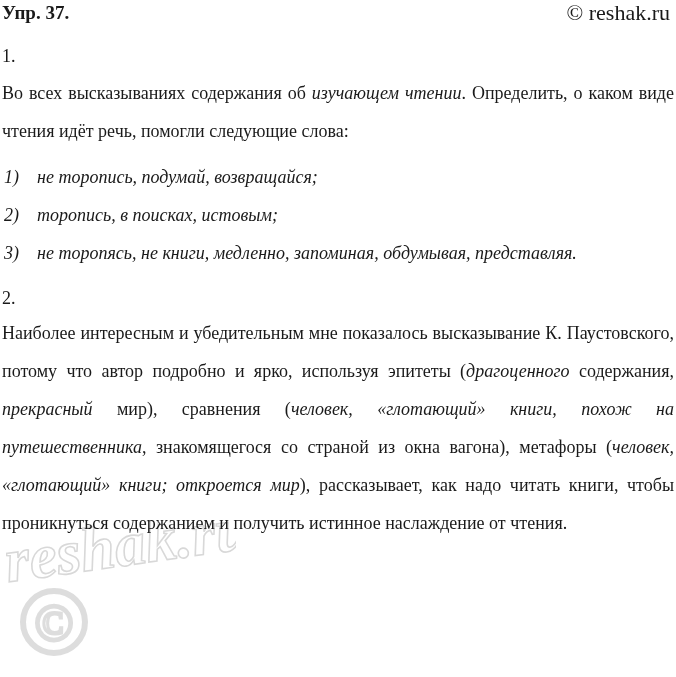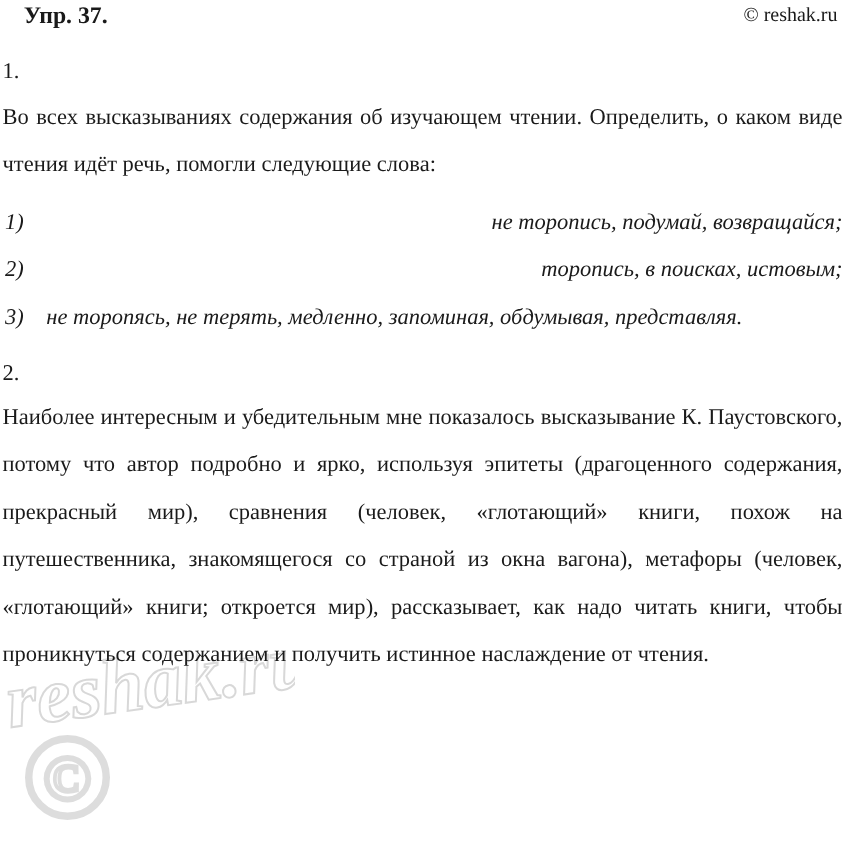--- a/index.html
+++ b/index.html
@@ -25,32 +25,32 @@
     padding: 0;
   }
 
   
   .header {
     position: relative;
     height: 30px;
     display: flex;
     align-items: flex-start;
     justify-content: space-between;
-    padding: 2px 2px 0 19px;
+    padding: 2px 2px 0 2px;
     box-sizing: border-box;
   }
   .title {
     font-weight: bold;
     font-size: 19px;
     line-height: 22px;
     letter-spacing: 0px;
     white-space: nowrap;
   }
   .copyright {
-    font-size: 16px;
+    font-size: 22px;
     line-height: 22px;
     white-space: nowrap;
     padding-right: 4px;
     margin-left: 12px;
   }
 
   
   .content {
     position: relative;
     padding: 0 2px;
@@ -68,21 +68,21 @@
   .para {
     font-size: 18px;
     line-height: 38px;
     text-align: justify;
     margin: 8px 0 0 0;
     text-indent: 0;
     hyphens: none;
   }
   .para.tight { margin-top: 6px; }
 
-  .ital { }
+  .ital { font-style: italic; }
 
   
   .numlist {
     list-style: none;
     margin: 8px 0 0 0;
     padding: 0;
   }
   .numlist li {
     font-size: 18px;
     line-height: 38px;
@@ -101,21 +101,21 @@
   }
   .numlist li .cont {
     display: block;
     text-align: justify;
   }
 
   
   .para > .lastline,
   .numlist li .lastline {
     display: block;
-    text-align: right;
+    text-align: left;
   }
 
   
   .watermark {
     position: absolute;
     left: 6px;
     top: 520px;
     width: 230px;
     height: 140px;
     z-index: 1;
@@ -163,21 +163,21 @@
       <li>
         <span class="marker">1)</span>
         <span class="cont lastline">не торопись, подумай, возвращайся;</span>
       </li>
       <li>
         <span class="marker">2)</span>
         <span class="cont lastline">торопись, в поисках, истовым;</span>
       </li>
       <li>
         <span class="marker">3)</span>
-        <span class="cont">не торопясь, не терять, медленно, запоминая, обдумывая, представляя.</span>
+        <span class="cont">не торопясь, не книги, медленно, запоминая, обдумывая, представляя.</span>
       </li>
     </ol>
 
     <div class="section-number">2.</div>
 
     <p class="para tight"><span>Наиболее интересным и убедительным мне показалось высказывание К. Паустовского, потому что автор подробно и ярко, используя эпитеты (</span><span class="ital">драгоценного</span><span> содержания, </span><span class="ital">прекрасный</span><span> мир), сравнения (</span><span class="ital">человек, «глотающий» книги, похож на путешественника</span><span>, знакомящегося со страной из окна вагона), метафоры (</span><span class="ital">человек, «глотающий» книги; откроется мир</span><span>), рассказывает, как надо читать книги, чтобы проникнуться содержанием и получить истинное наслаждение от чтения.</span></p>
 
   </div>
 </div>
 

